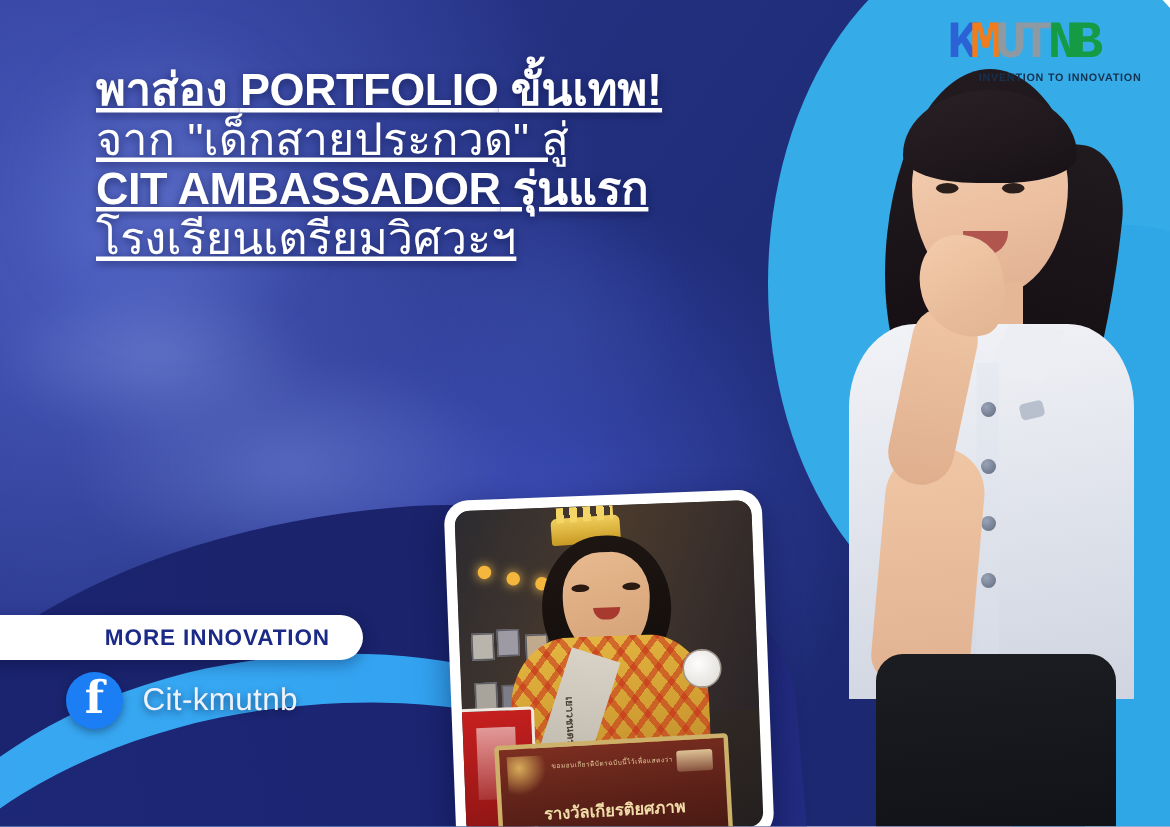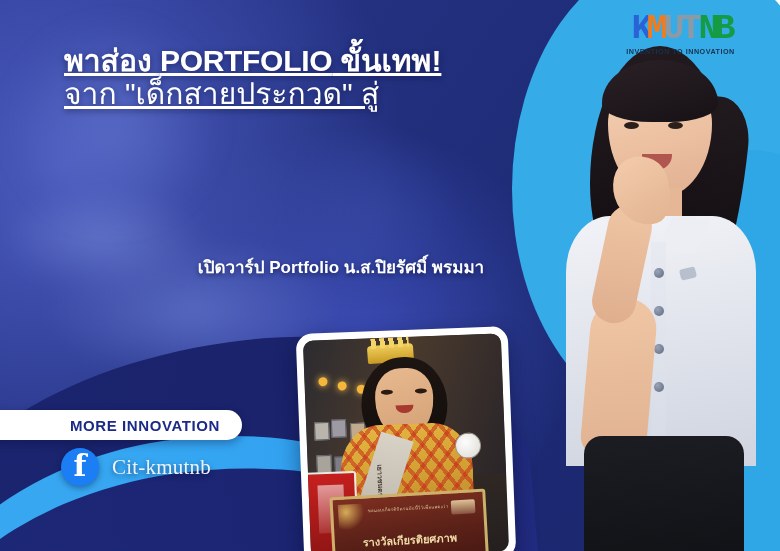--- a/index.html
+++ b/index.html
@@ -77,21 +77,21 @@
     font-family:Liberation Mono, monospace;white-space:nowrap;
   }
   .lk{color:#2b62d6;}
   .lm{color:#f07c1e;margin-left:-4px;}
   .lu{color:#8e9aa3;margin-left:-2px;}
   .lt{color:#8e9aa3;margin-left:-2px;}
   .ln{color:#169b45;margin-left:-1px;}
   .lb{color:#169b45;margin-left:-3px;}
   .logo-tag{
     font-size:7.2px;font-weight:bold;letter-spacing:.5px;color:#16314f;
-    margin-top:1px;text-align:center;padding-right:4px;
+    margin-top:1px;text-align:right;padding-right:4px;
   }
 
   
   .headline{
     position:absolute;left:64px;top:46px;width:470px;
     color:#ffffff;line-height:1.03;
     text-shadow:0 2px 6px rgba(10,16,60,.55);
   }
   .hl-line{white-space:nowrap;margin-bottom:2px;text-decoration:underline;}
   .hl1{font-size:30px;font-weight:600;}
@@ -114,21 +114,21 @@
     display:flex;align-items:center;justify-content:flex-end;
     padding-right:22px;
     box-shadow:0 3px 10px rgba(5,10,45,.35);
   }
   .more-pill span{
     color:#1b2a86;font-size:15px;font-weight:bold;letter-spacing:.6px;
   }
 
   
   .fb-row{
-    position:absolute;left:61px;top:448px;display:flex;align-items:center;gap:13px;font-family:Liberation Serif, serif;
+    position:absolute;left:44px;top:448px;display:flex;align-items:center;gap:13px;
   }
   .fb-badge{
     width:38px;height:38px;border-radius:50%;background:#1c7ef5;
     position:relative;flex:none;
     box-shadow:0 2px 6px rgba(5,10,45,.4);
   }
   .fb-badge::after{
     content:"f";position:absolute;left:0;right:0;top:50%;
     transform:translateY(-52%);
     text-align:center;color:#ffffff;font-size:30px;font-weight:bold;
@@ -393,24 +393,25 @@
   </div>
 
   <div class="logo">
     <div class="logo-word"><span class="lk">K</span><span class="lm">M</span><span class="lu">U</span><span class="lt">T</span><span class="ln">N</span><span class="lb">B</span></div>
     <div class="logo-tag">INVENTION TO INNOVATION</div>
   </div>
 
   <div class="headline">
     <div class="hl-line hl1"><span>พาส่อง </span><span class="hl-strong">PORTFOLIO</span><span> ขั้นเทพ!</span></div>
     <div class="hl-line hl2">จาก "เด็กสายประกวด" สู่</div>
+    <div class="hl-line hl3"><span class="hl-strong">CIT AMBASSADOR</span><span> รุ่นแรก</span></div>
+    <div class="hl-line hl4">โรงเรียนเตรียมวิศวะฯ</div>
   </div>
 
   <div class="subtitle">
-    <div>เปิดวาร์ป Portfolio น.ส.ปิยรัศมิ์ พรมมา</div>
   </div>
 
   <div class="photo-card">
     <div class="photo-inner">
       <div class="pc-wall"></div>
       <div class="pc-lights">
           <i></i>
           <i></i>
           <i></i>
           <i></i>

